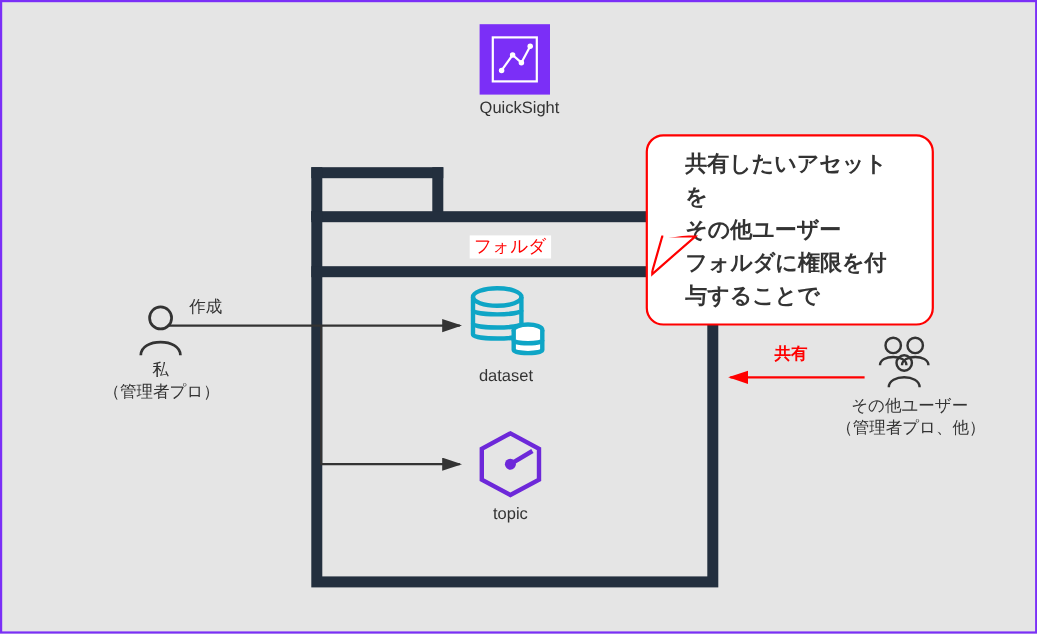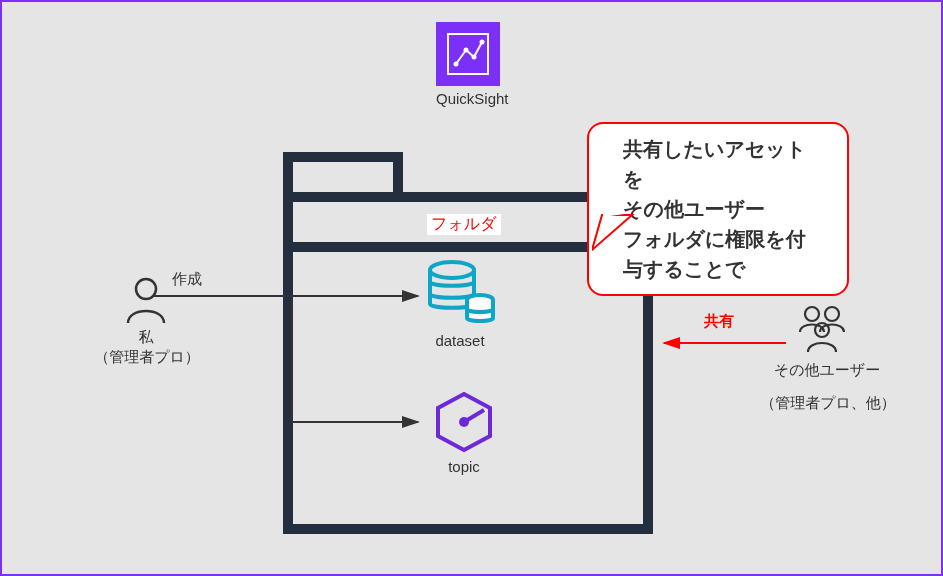--- a/index.html
+++ b/index.html
@@ -163,15 +163,15 @@
         <circle cx="20" cy="10" r="7" fill="none" stroke="#333" stroke-width="2.2"></circle>
         <circle cx="40" cy="10" r="7" fill="none" stroke="#333" stroke-width="2.2"></circle>
         <circle cx="30" cy="26" r="7" fill="none" stroke="#333" stroke-width="2.2"></circle>
         <path d="M8 28 C8 18, 32 18, 32 28" fill="none" stroke="#333" stroke-width="2.2"></path>
         <path d="M28 28 C28 18, 52 18, 52 28" fill="none" stroke="#333" stroke-width="2.2"></path>
         <path d="M16 48 C16 36, 44 36, 44 48" fill="none" stroke="#333" stroke-width="2.2"></path>
       </svg>
     </div>
   </div>
   <div class="abs user-caption" style="left:760px; top:358px; width:130px;">その他ユーザー</div>
-  <div class="abs user-caption" style="left:746px; top:378px; width:160px;margin-top:13px;">（管理者プロ、他）</div>
+  <div class="abs user-caption" style="left:746px; top:378px; width:160px;">（管理者プロ、他）</div>
 
 </div>
 
 </body></html>

